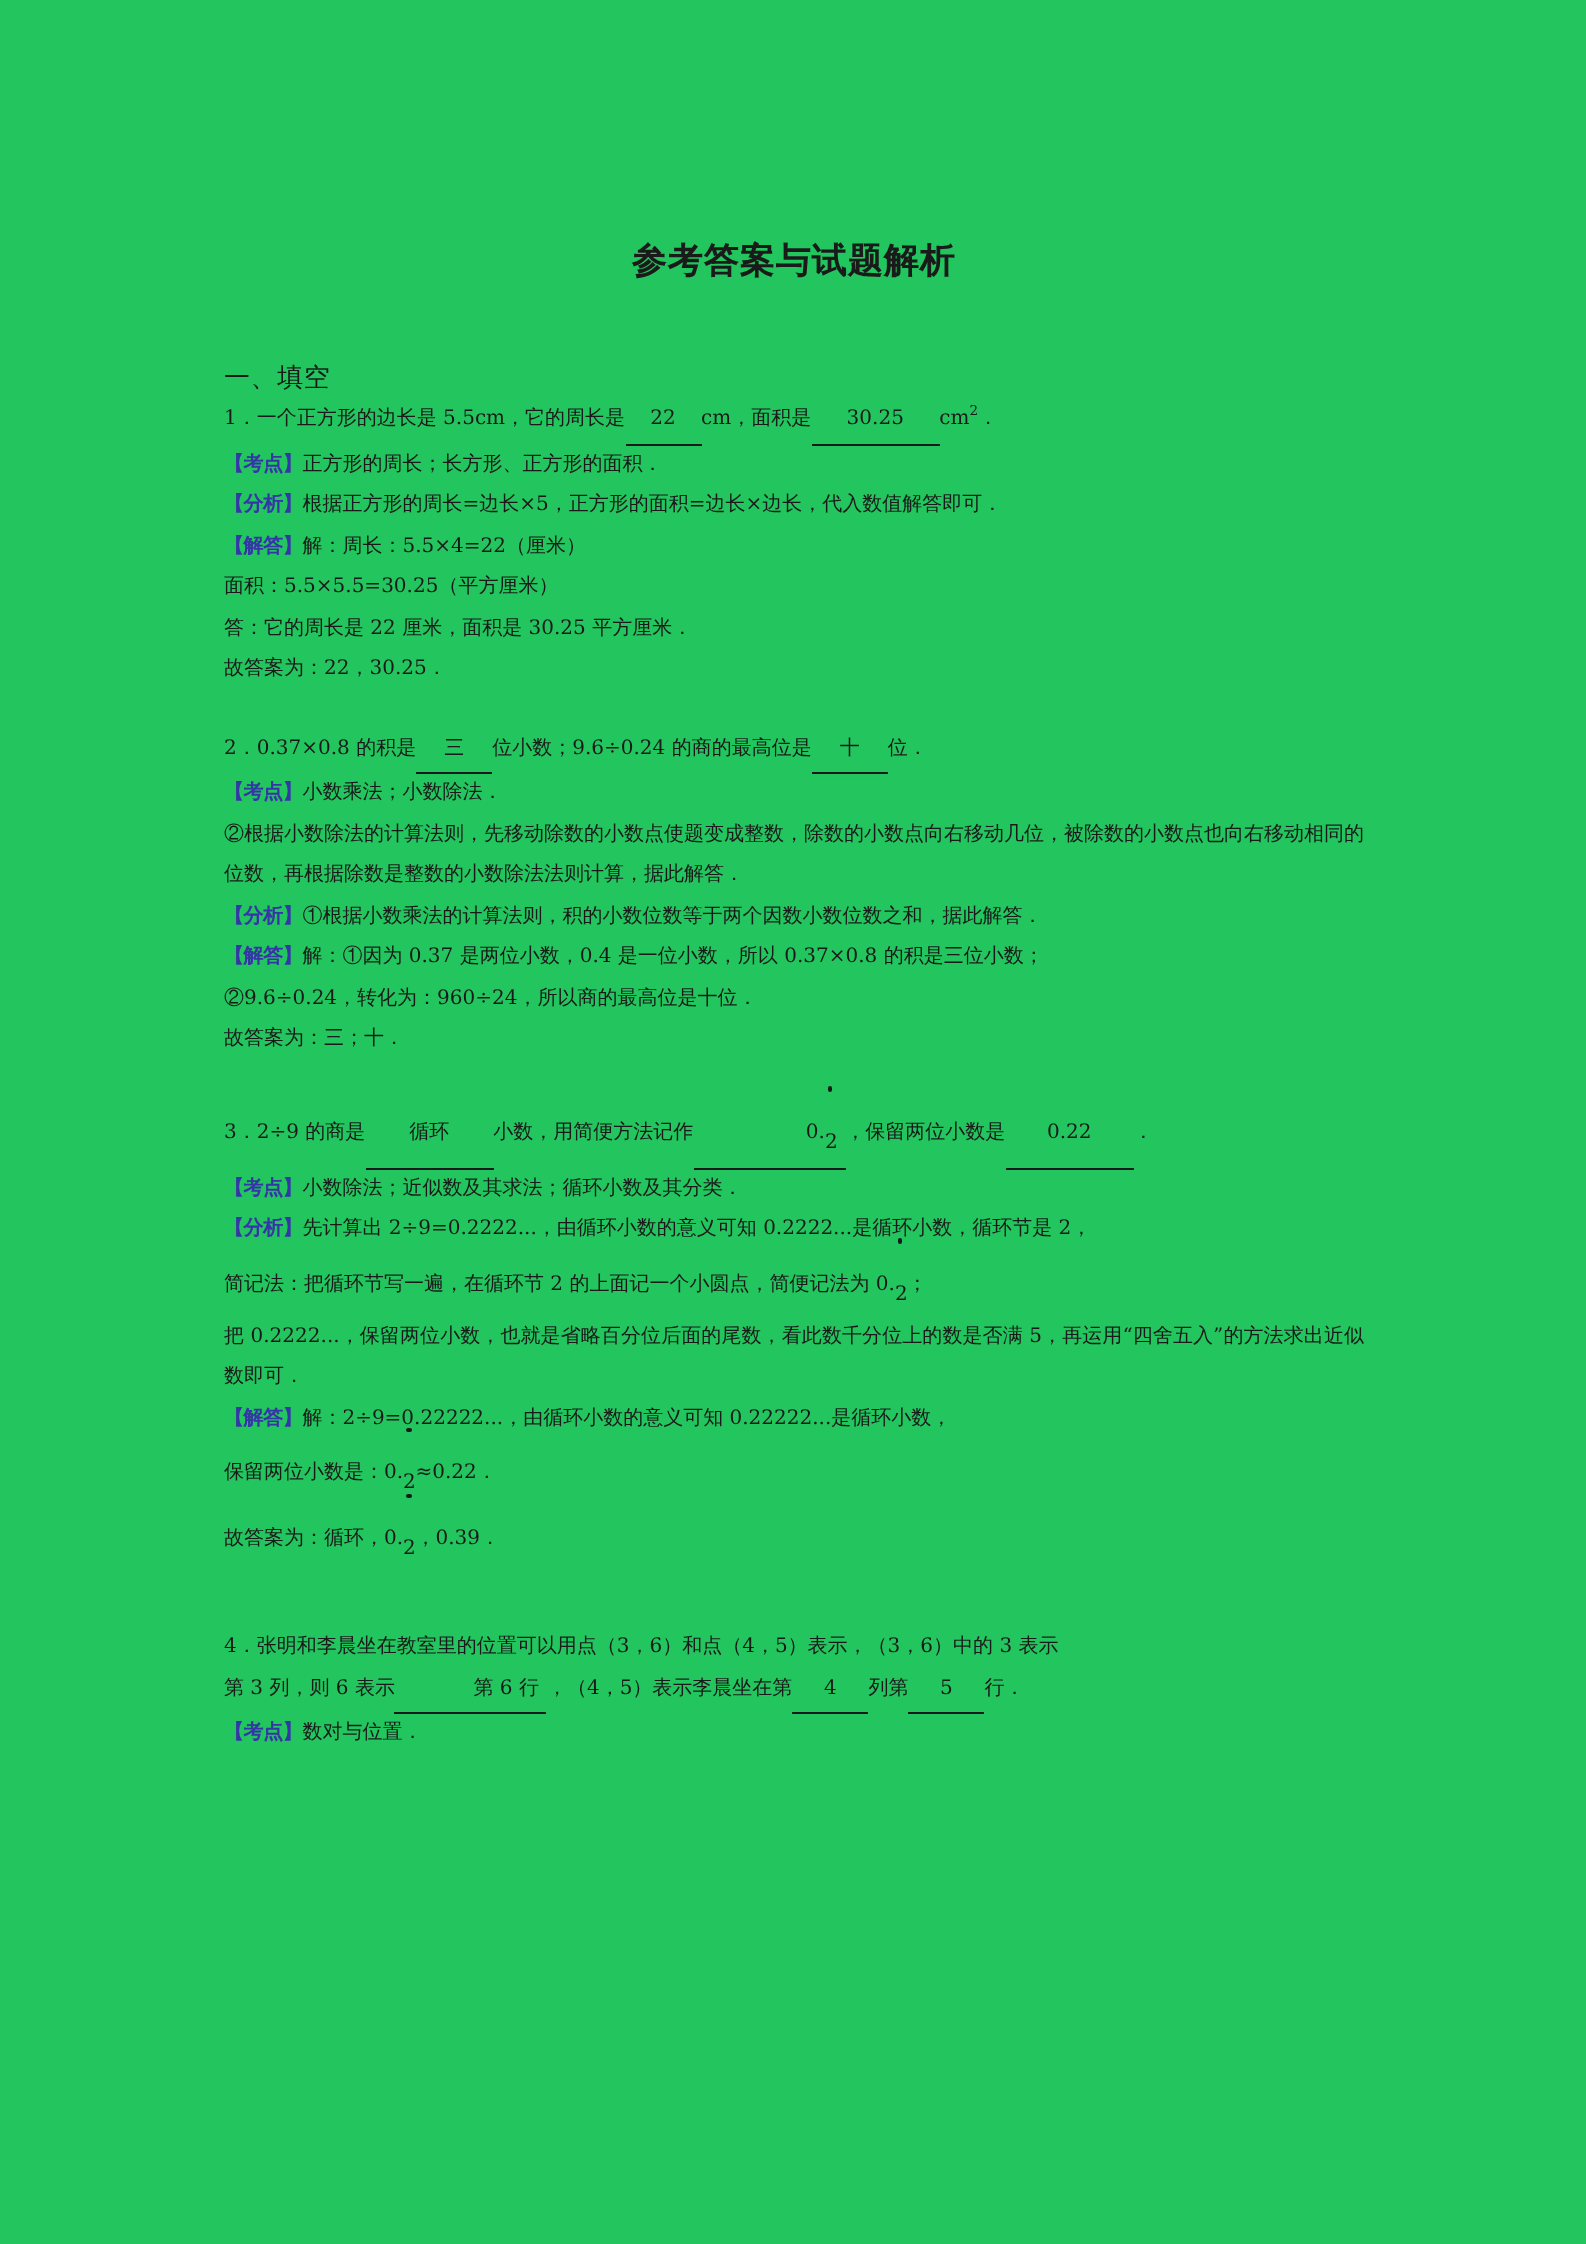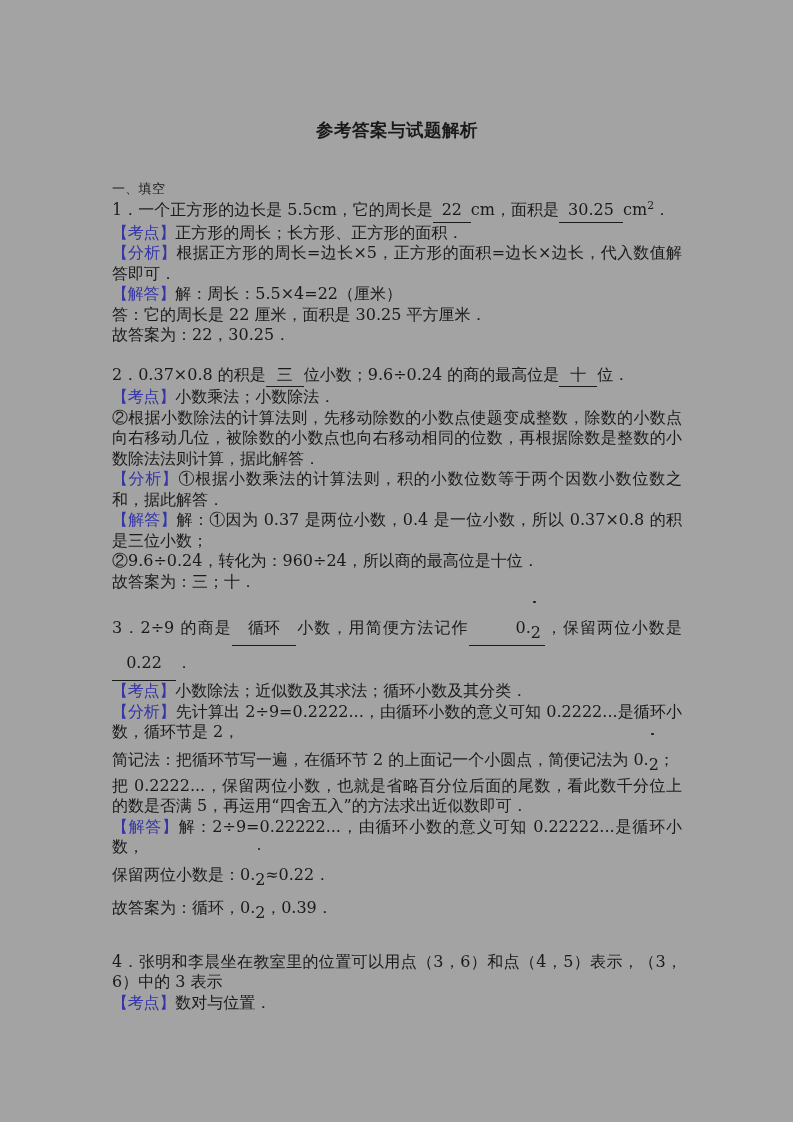--- a/index.html
+++ b/index.html
@@ -13,21 +13,21 @@
     position: relative;
     font-family: "DejaVu Serif", "Liberation Serif", serif;
     color: #1a1a1a;
     overflow: hidden;
   }
   .page {
     position: absolute;
     left: 0; top: 0;
     width: 793px;
     height: 1122px;
-    background: #a3a3a3;
+    background: #22c55e;
   }
   .content {
     position: absolute;
     left: 112px;
     top: 118px;
     width: 570px;
   }
   .doc-title {
     text-align: center;
     font-size: 17.5px;
@@ -39,32 +39,32 @@
   .sec-heading {
     font-size: 13px;
     font-weight: normal;
     margin: 0 0 2px 0;
     letter-spacing: 0.3px;
   }
   .q-block {
     margin-bottom: 19px;
   }
   .line {
-    font-size: 16px;
+    font-size: 10px;
     line-height: 20.5px;
     margin: 0;
     text-align: justify;
     text-justify: inter-ideograph;
   }
   .line.tall {
     line-height: 33px;
   }
   .tag {
     color: #3535a8;
-    font-weight: normal;
+    font-weight: bold;
     letter-spacing: -0.2px;
   }
   .blank {
     display: inline-block;
     border-bottom: 1px solid #1a1a1a;
     text-align: center;
     padding: 0 4px 1px 4px;
     min-width: 30px;
   }
   .blank-wide { min-width: 56px; }
@@ -110,20 +110,21 @@
 
     <div class="q-block">
       <p class="line"><span>1．一个正方形的边长是 5.5cm，它的周长是</span><span class="blank">22</span><span>cm，面积是</span><span class="blank blank-wide">30.25</span><span>cm</span><sup>2</sup><span>．</span></p>
 
       <p class="line"><span class="tag">【考点】</span><span>正方形的周长；长方形、正方形的面积．</span></p>
 
       <p class="line"><span class="tag">【分析】</span><span>根据正方形的周长=边长×5，正方形的面积=边长×边长，代入数值解答即可．</span></p>
 
       <p class="line"><span class="tag">【解答】</span><span>解：周长：5.5×4=22（厘米）</span></p>
 
+      <p class="line">面积：5.5×5.5=30.25（平方厘米）</p>
       <p class="line">答：它的周长是 22 厘米，面积是 30.25 平方厘米．</p>
       <p class="line">故答案为：22，30.25．</p>
     </div>
 
     <div class="q-block">
       <p class="line"><span>2．0.37×0.8 的积是</span><span class="blank">三</span><span>位小数；9.6÷0.24 的商的最高位是</span><span class="blank">十</span><span>位．</span></p>
 
       <p class="line"><span class="tag">【考点】</span><span>小数乘法；小数除法．</span></p>
 
       <p class="line">②根据小数除法的计算法则，先移动除数的小数点使题变成整数，除数的小数点向右移动几位，被除数的小数点也向右移动相同的位数，再根据除数是整数的小数除法法则计算，据此解答．</p>
@@ -153,18 +154,19 @@
       <p class="line tall"><span>保留两位小数是：0.</span><span class="rec"><span class="dot"></span><span class="d">2</span></span><span>≈0.22．</span></p>
 
       <p class="line tall"><span>故答案为：循环，0.</span><span class="rec"><span class="dot"></span><span class="d">2</span></span><span>，0.39．</span></p>
     </div>
 
     <div class="spacer-sm"></div>
 
     <div class="q-block">
       <p class="line">4．张明和李晨坐在教室里的位置可以用点（3，6）和点（4，5）表示，（3，6）中的 3 表示</p>
 
+      <p class="line"><span>第 3 列，则 6 表示</span><span class="blank blank-xwide">第 6 行</span><span>，（4，5）表示李晨坐在第</span><span class="blank">4</span><span>列第</span><span class="blank">5</span><span>行．</span></p>
 
       <p class="line"><span class="tag">【考点】</span><span>数对与位置．</span></p>
     </div>
 
   </div>
 </div>
 
 </body></html>

